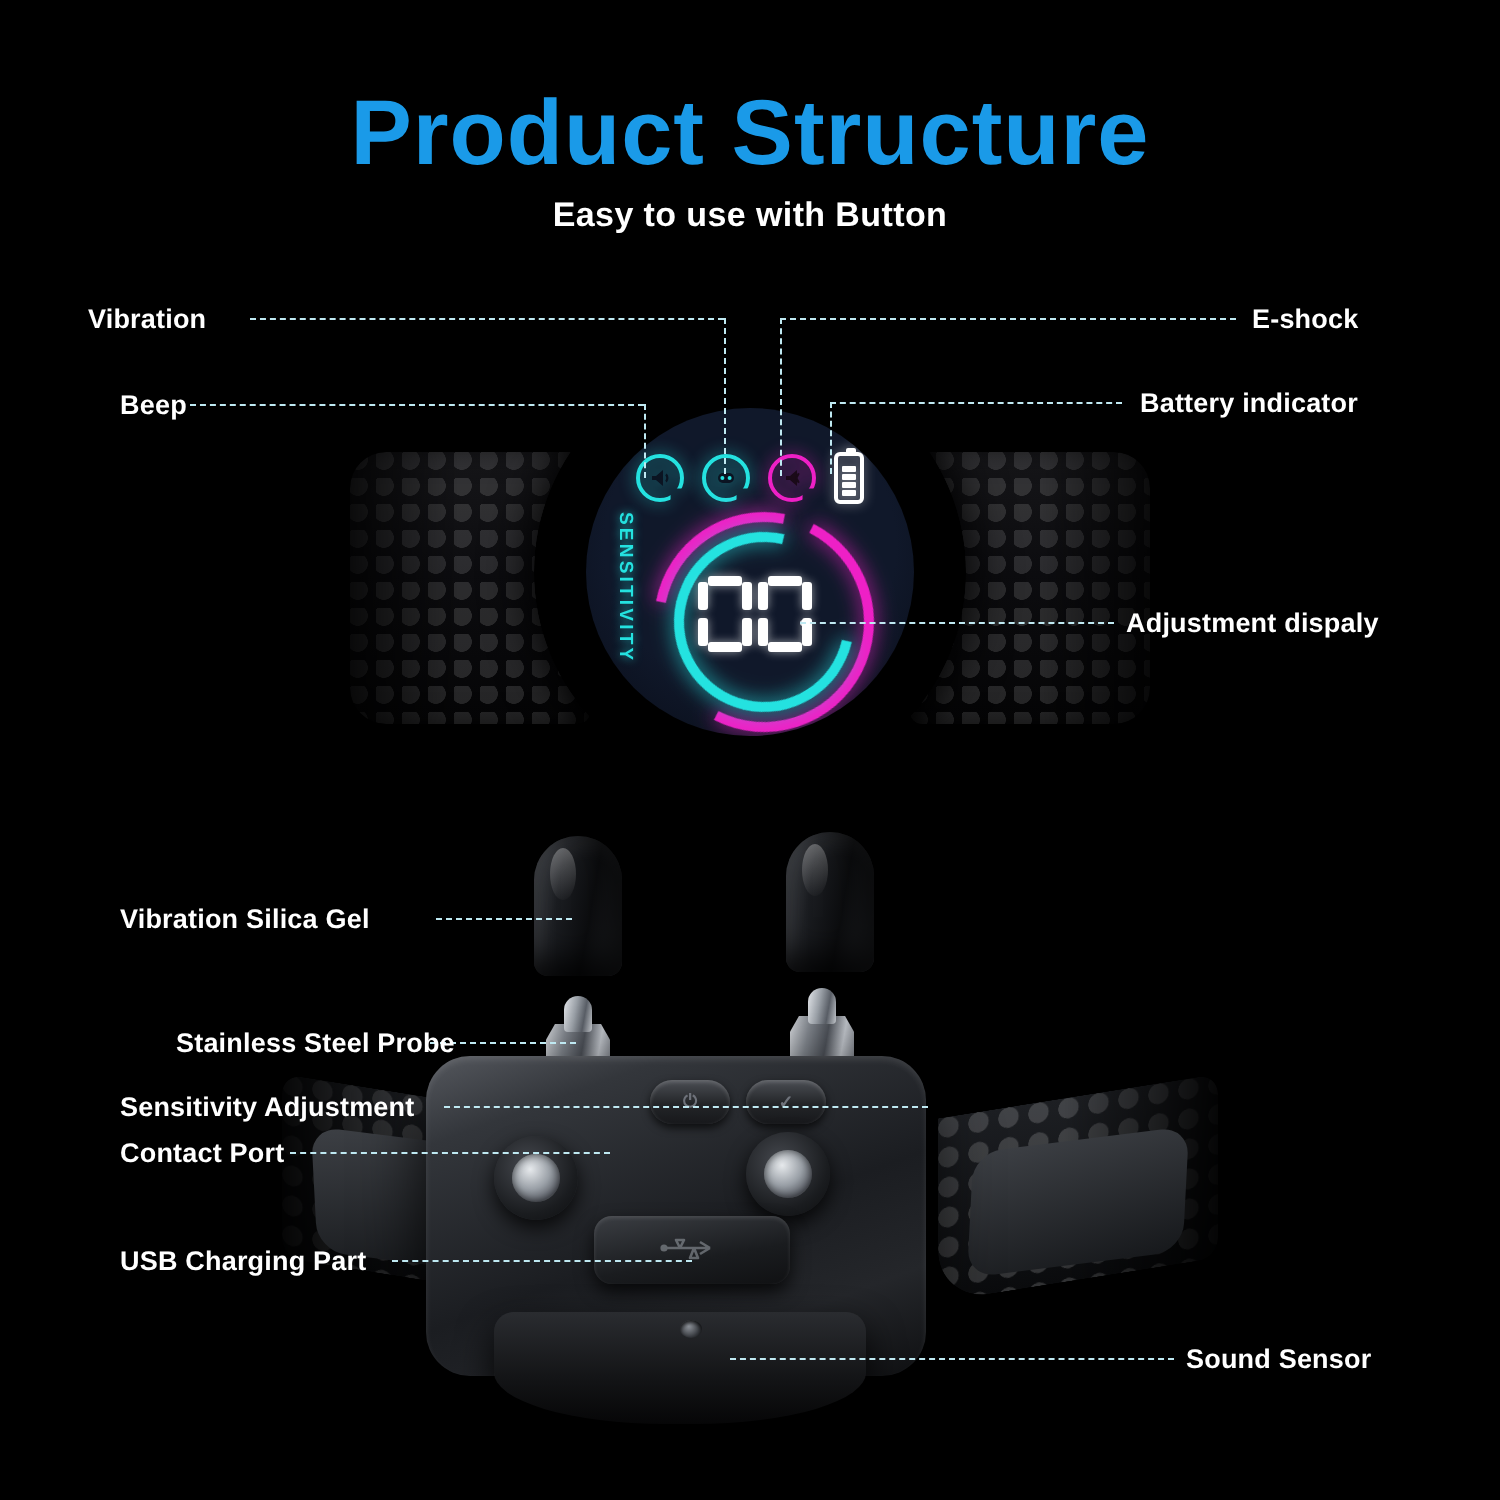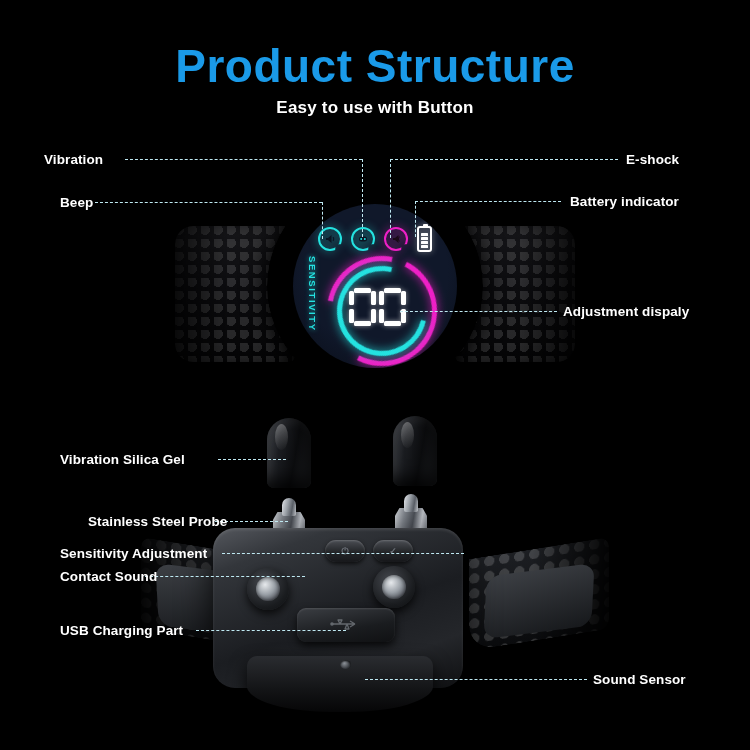--- a/index.html
+++ b/index.html
@@ -318,21 +318,21 @@
 
   <div class="dashh" style="left:196px;top:630px;width:150px;"></div>
 
   <div class="dashh" style="left:365px;top:679px;width:222px;"></div>
 
   <div class="lbl" style="left:44px;top:152px;">Vibration</div>
   <div class="lbl" style="left:60px;top:195px;">Beep</div>
   <div class="lbl" style="left:60px;top:452px;">Vibration Silica Gel</div>
   <div class="lbl" style="left:60px;top:514px;margin-left:28px;">Stainless Steel Probe</div>
   <div class="lbl" style="left:60px;top:546px;">Sensitivity Adjustment</div>
-  <div class="lbl" style="left:60px;top:569px;">Contact Sound</div>
+  <div class="lbl" style="left:60px;top:569px;">Contact Port</div>
   <div class="lbl" style="left:60px;top:623px;">USB Charging Part</div>
 
   <div class="lbl r" style="left:626px;top:152px;">E-shock</div>
   <div class="lbl r" style="left:570px;top:194px;">Battery indicator</div>
   <div class="lbl r" style="left:563px;top:304px;">Adjustment dispaly</div>
   <div class="lbl r" style="left:593px;top:672px;">Sound Sensor</div>
 
 </div>
 
 </body></html>

